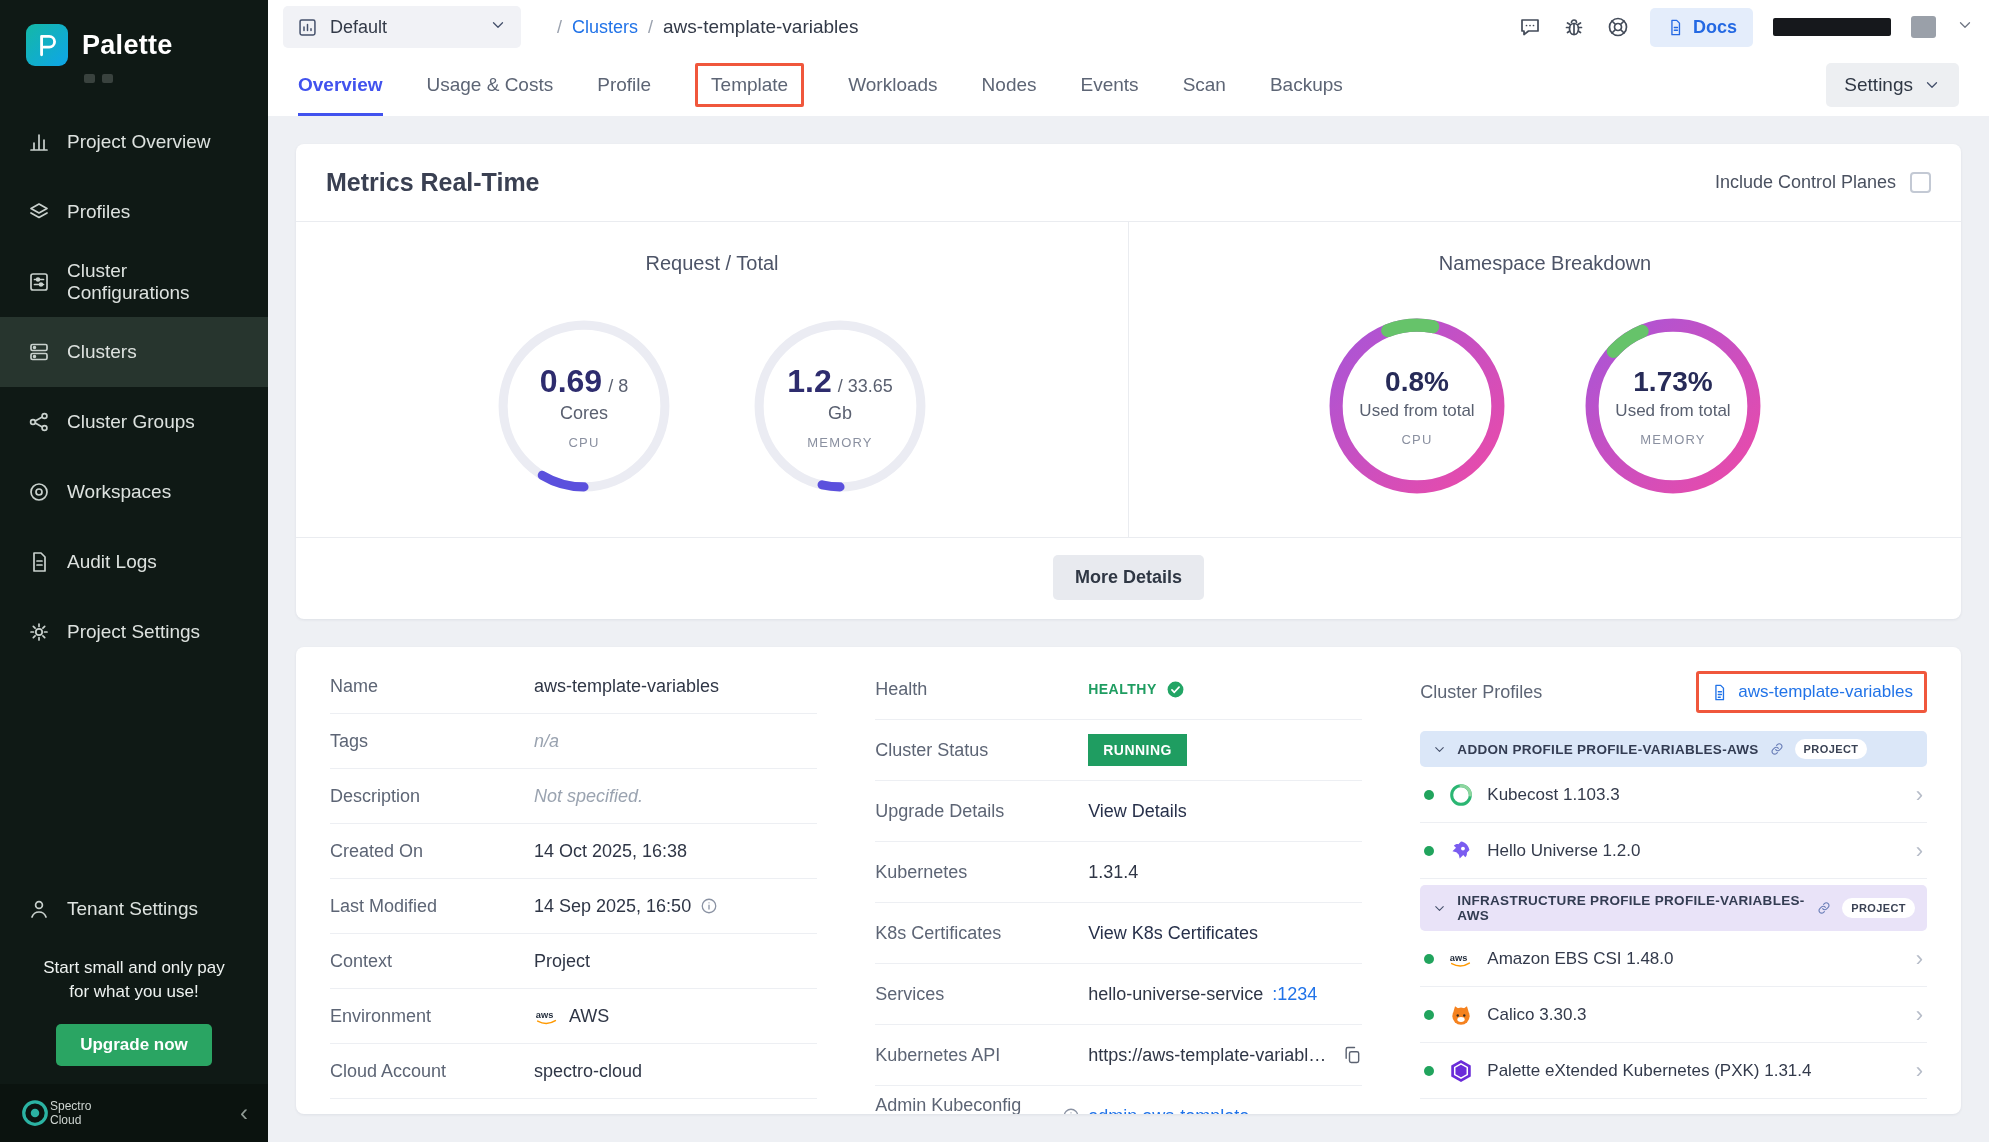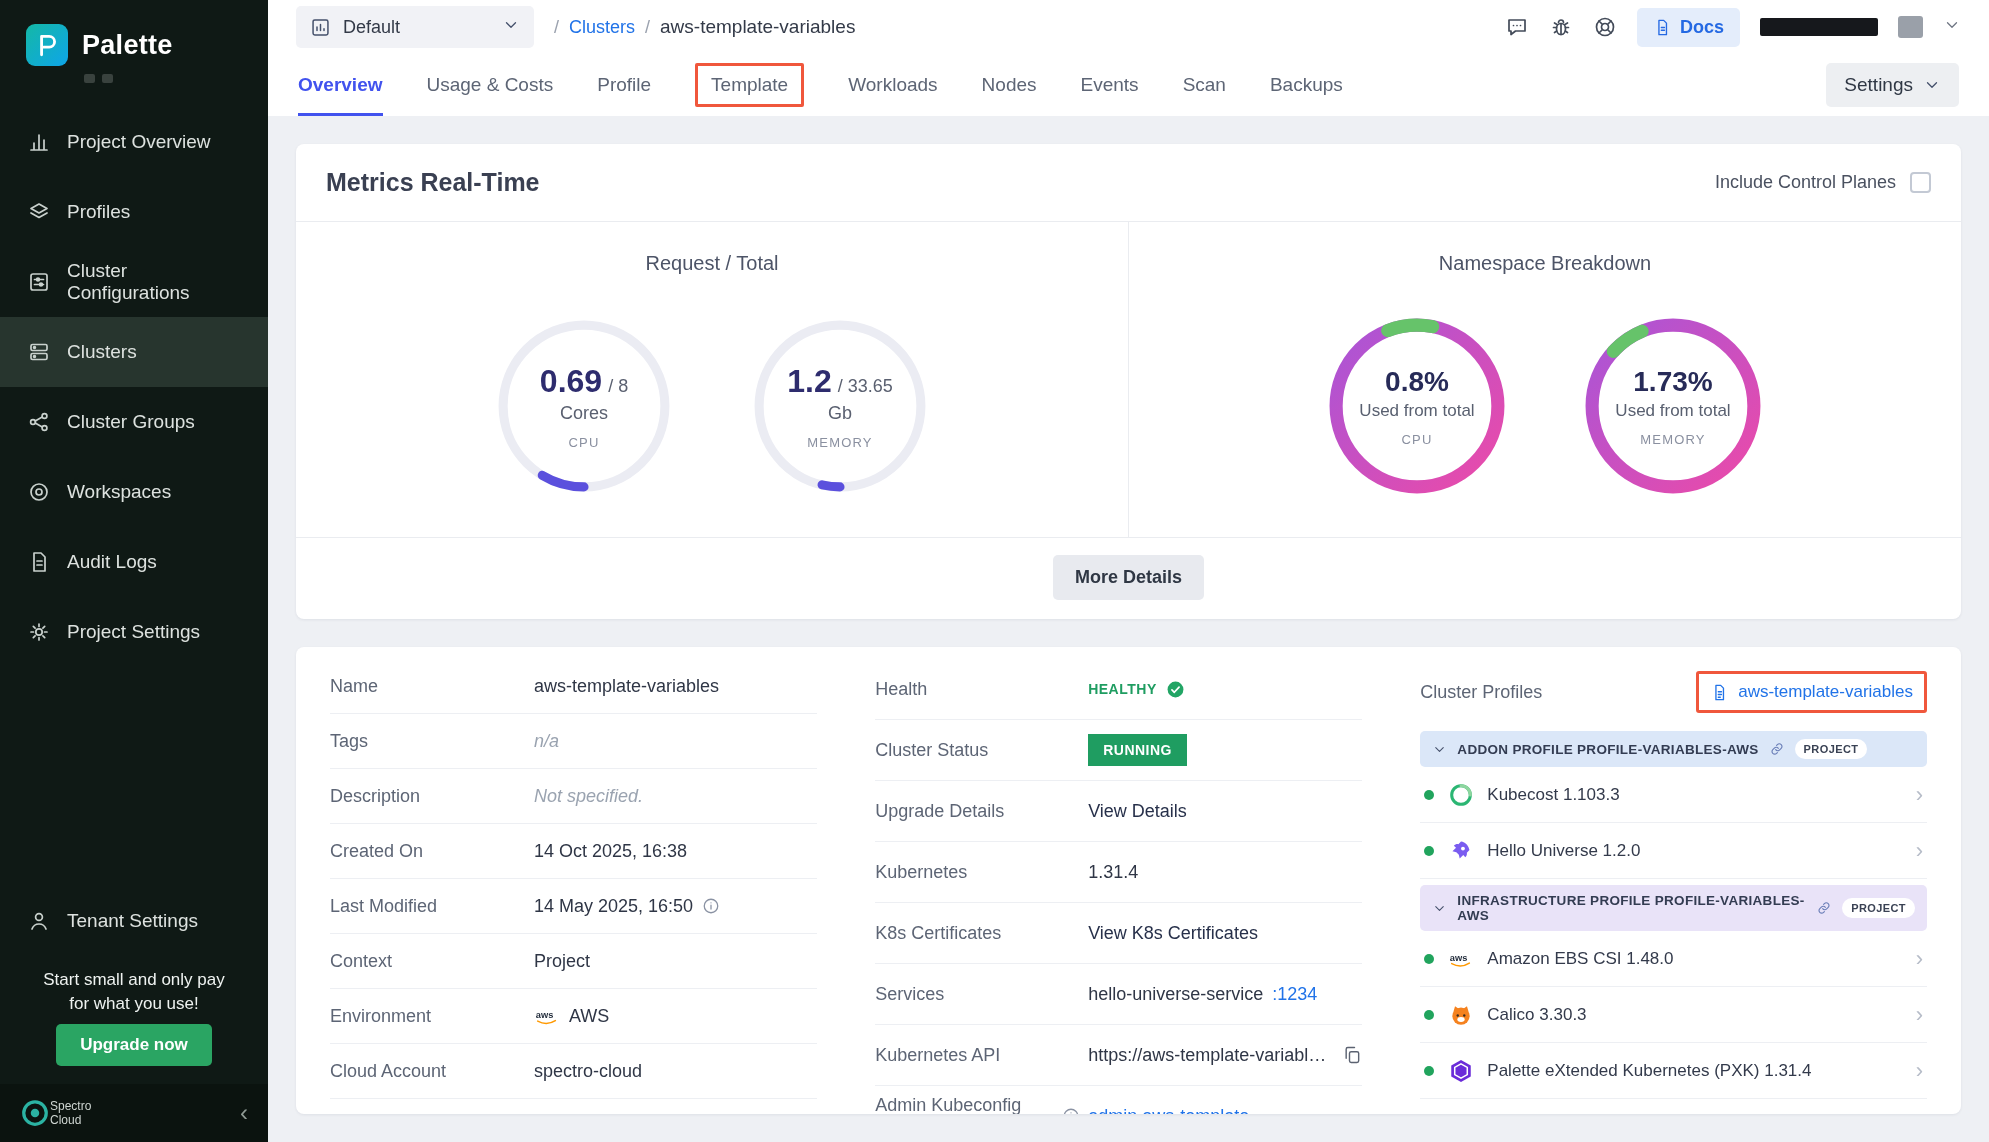--- a/index.html
+++ b/index.html
@@ -15,30 +15,30 @@
   .logo-mark svg{width:26px;height:26px}
   .logo-text{font-size:27px;font-weight:700;color:#fff;letter-spacing:.3px}
   .logo-dots{display:flex;gap:7px;padding:4px 0 0 84px}
   .logo-dots span{width:11px;height:9px;background:#39423e;border-radius:2px}
   .nav{margin-top:24px}
   .nav-item{display:flex;align-items:center;gap:16px;height:70px;padding:0 27px;font-size:19px;color:#dde2df;cursor:pointer}
   .nav-item svg{width:24px;height:24px;color:#c9d1cd;flex:none}
   .nav-item.active{background:#27352e}
   .spacer{flex:1}
   .promo{font-size:17px;color:#eef2f0;text-align:center;line-height:1.4;margin-top:12px}
-  .upgrade-btn{margin:8px auto 0;display:block;background:#2aa563;color:#fff;font-size:17px;font-weight:700;padding:11px 24px;border:none;border-radius:5px;cursor:pointer;font-family:inherit}
+  .upgrade-btn{margin:20px auto 0;display:block;background:#2aa563;color:#fff;font-size:17px;font-weight:700;padding:11px 24px;border:none;border-radius:5px;cursor:pointer;font-family:inherit}
   .side-footer{margin-top:18px;height:58px;background:#0b130f;display:flex;align-items:center;padding:0 20px;}
   .sf-logo{width:30px;height:30px;flex:none}
   .sf-text{font-size:12px;line-height:1.2;color:#cfd6d2}
   .collapse{margin-left:auto;color:#8f9a94;font-size:24px;cursor:pointer}
   .collapse::before{content:"‹"}
 
   
   .main{flex:1;display:flex;flex-direction:column;min-width:0}
-  .topbar{height:54px;background:#fff;display:flex;align-items:center;padding:0 28px;gap:20px}
+  .topbar{height:54px;background:#fff;display:flex;align-items:center;padding:0 15px;gap:36px}
   .proj-select{display:flex;align-items:center;gap:12px;background:#f1f2f6;border-radius:5px;height:42px;width:238px;padding:0 14px;font-size:18px;color:#333a48;cursor:pointer;flex:none}
   .proj-select svg{width:21px;height:21px;color:#44506b;flex:none}
   .proj-select .chev{margin-left:auto;color:#8a92a3}
   .chev svg{width:18px;height:18px}
   .crumb{display:flex;align-items:center;gap:10px;font-size:18px;white-space:nowrap}
   .crumb .sep{color:#9aa1ae}
   .crumb .blink{color:#2173e8;cursor:pointer}
   .crumb .current{color:#333a48;font-size:19px}
   .top-icons{margin-left:auto;display:flex;align-items:center;gap:20px}
   .tbtn{background:none;border:none;cursor:pointer;display:flex;color:#434b59}
@@ -440,21 +440,21 @@
           </div>
           <div class="drow">
             <div class="dlabel">Created On</div>
             <div class="dvalue">
                 <span>14 Oct 2025, 16:38</span>
               </div>
           </div>
           <div class="drow">
             <div class="dlabel">Last Modified</div>
             <div class="dvalue">
-              <span>14 May 2025, 16:50</span>
+              <span>14 Sep 2025, 16:50</span>
               <span class="info-ic">
                   <svg class="sic" viewBox="0 0 24 24">
                     <circle cx="12" cy="12" r="9"></circle>
                     <path d="M12 11v5M12 7.8h.01"></path>
                   </svg>
                 </span>
             </div>
           </div>
           <div class="drow">
             <div class="dlabel">Context</div>

